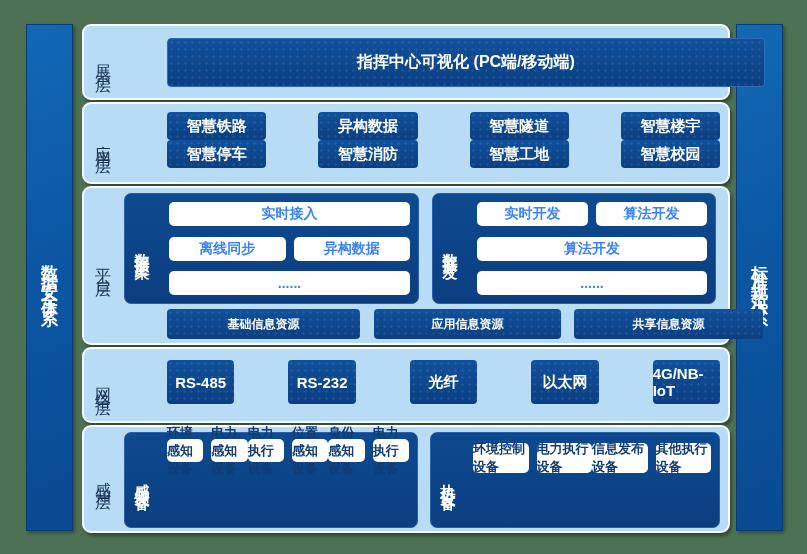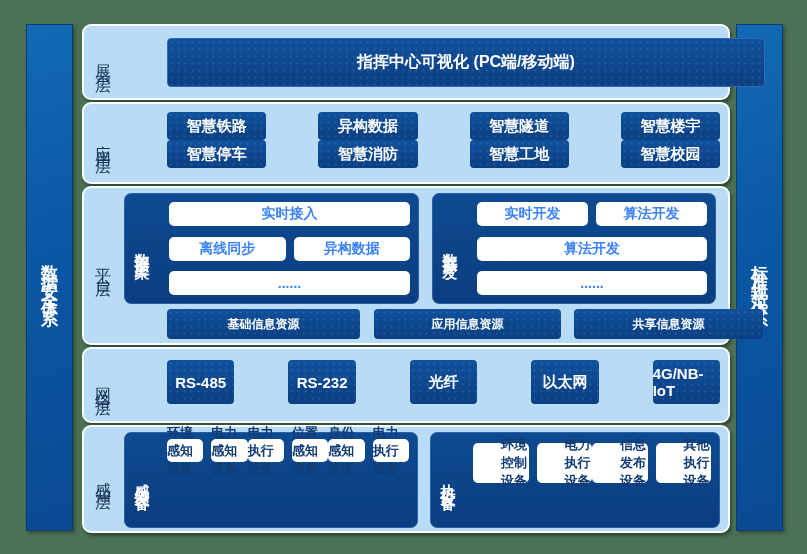--- a/index.html
+++ b/index.html
@@ -74,21 +74,21 @@
     background:linear-gradient(180deg,#0e4a90,#0b3e80);border-radius:7px;
     border:1px solid #2a5fa8;}
   .sgroup-1{left:40px;width:292px;}
   .sgroup-2{left:346px;width:288px;}
   .sgroup-rows{position:absolute;left:42px;right:8px;top:6px;bottom:6px;
     display:flex;flex-direction:row;justify-content:space-between;}
   .sgroup-2 .sgroup-rows{top:10px;bottom:10px;}
   .sbox{flex:1;height:23px;background:#ffffff;border-radius:5px;
     display:flex;align-items:center;justify-content:center;
     color:#123c74;font-size:13px;font-weight:bold;}
-  .sgroup-2 .sbox{height:40px;padding-left:28px;}
+  .sgroup-2 .sbox{height:30px;}
 </style>
 </head>
 <body>
 
 <div class="stage">
 
   <div class="vbar vbar-left">
     <span class="vbar-text">数据安全体系</span>
   </div>
 

